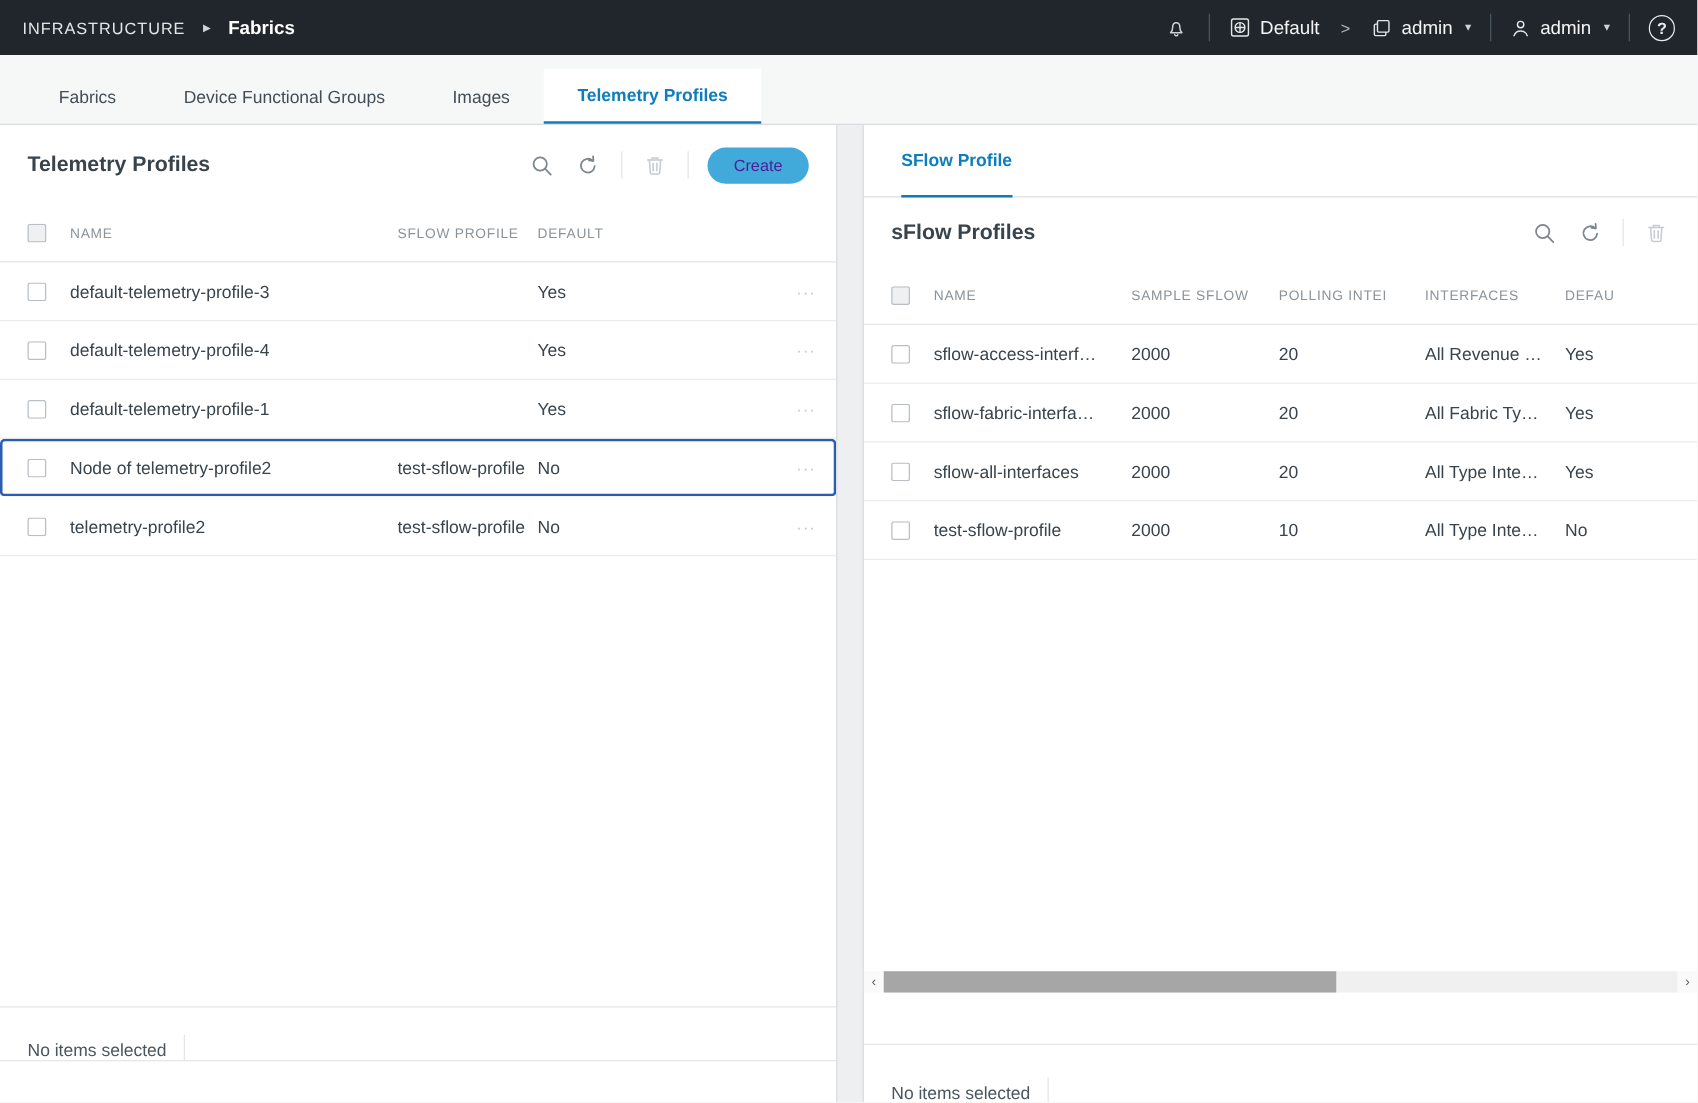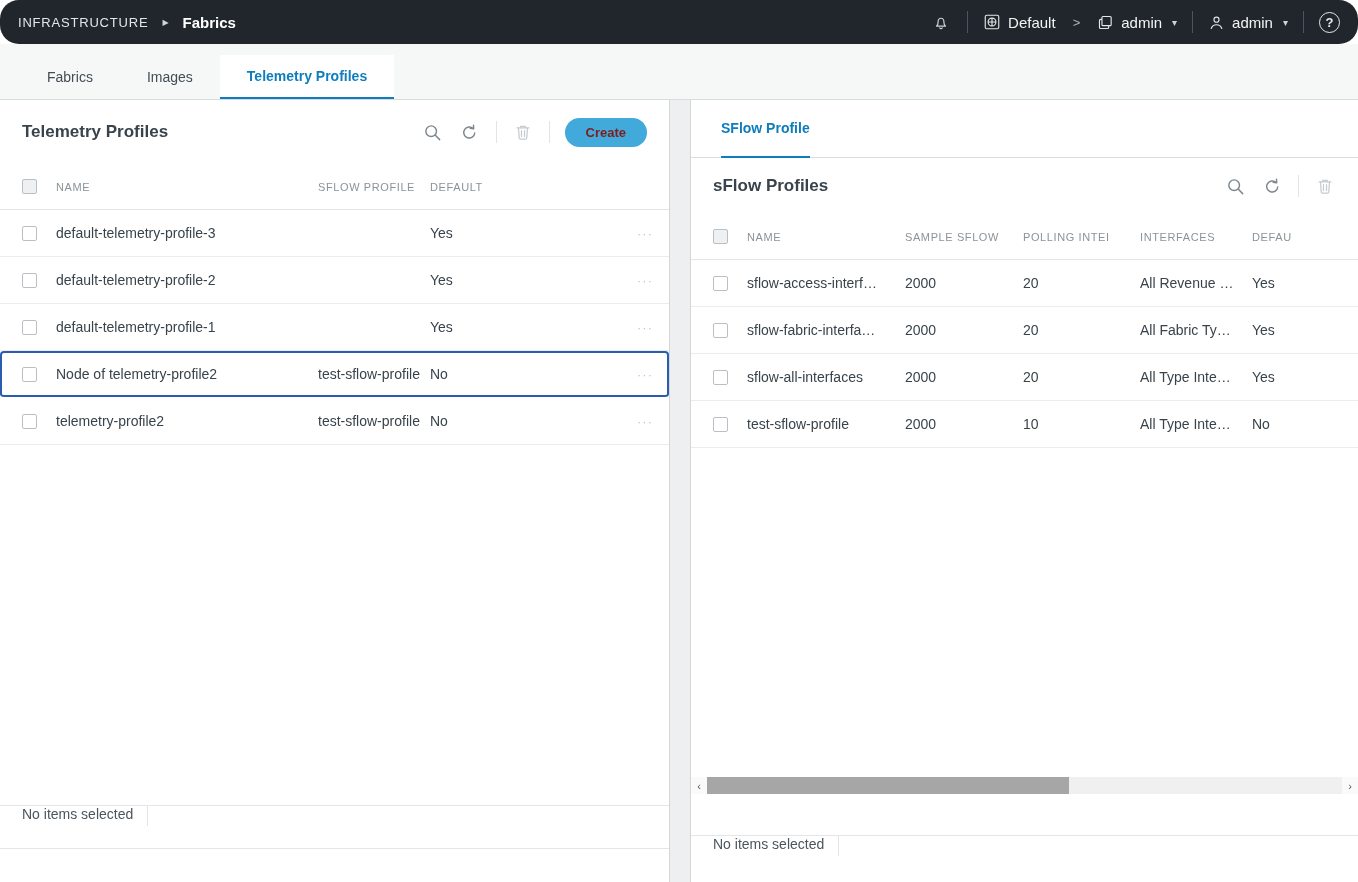--- a/index.html
+++ b/index.html
@@ -6,21 +6,21 @@
   html,body { margin:0; padding:0; }
   body {
     width:1358px; height:882px; overflow:hidden;
     font-family:"Liberation Sans", sans-serif;
     background:#ffffff; color:#39434b;
   }
 
   
   .topbar {
     height:44px; background:#20262b; color:#fff;
-    display:flex; align-items:center; padding:0 18px 0 18px;border-radius:19px;
+    display:flex; align-items:center; padding:0 18px 0 18px;
   }
   .tb-section { font-size:13px; letter-spacing:.8px; color:#e2e6e8; margin-right:14px; }
   .tb-crumb-arrow { font-size:8px; color:#cfd4d7; margin-right:14px; }
   .tb-page { font-size:15px; font-weight:bold; color:#fff; }
   .tb-right { margin-left:auto; display:flex; align-items:center; gap:15px; }
   .tb-div { width:1px; height:22px; background:#4a545b; }
   .tb-group { display:flex; align-items:center; gap:7px; font-size:15px; color:#f2f4f5; cursor:pointer; }
   .tb-caret { font-size:10px; color:#cdd3d6; margin-left:3px; }
   .tb-sep { color:#aeb6ba; font-size:13px; margin:0 2px; }
   .tb-icon svg { display:block; }
@@ -50,22 +50,22 @@
   .panel-left { width:670px; border-right:1px solid #d4d7d9; }
   .panel-right { flex:1; margin-left:20px; border-left:1px solid #d4d7d9; }
 
   .ptitle-row { display:flex; align-items:center; height:64px; padding:0 22px; flex:none; }
   .ptitle { font-size:17px; font-weight:bold; color:#39434b; }
   .title-actions { margin-left:auto; display:flex; align-items:center; gap:15px; }
   .icon-btn { width:22px; height:22px; display:flex; align-items:center; justify-content:center; color:#7c868d; cursor:pointer; }
   .icon-btn.disabled { color:#c6ccd1; cursor:default; }
   .v-div { width:1px; height:22px; background:#e2e5e7; }
   .create-btn {
-    background:#42aada; color:#7f1d1d; border:none; border-radius:15px;
-    font-family:"Liberation Sans",sans-serif; font-size:13px; font-weight:bold;
+    background:#42aada; color:#4c1d95; border:none; border-radius:15px;
+    font-family:"Liberation Sans",sans-serif; font-size:13px; font-weight:normal;
     padding:7px 21px; cursor:pointer;
   }
 
   
   .lgrid { display:grid; grid-template-columns:56px 262px 112px 1fr 48px; align-items:center; }
   .rgrid { display:grid; grid-template-columns:56px 158px 118px 117px 112px 1fr; align-items:center; }
   .thead {
     height:46px; color:#8b9399; font-size:11px; letter-spacing:.6px;
     border-bottom:1px solid #e3e5e7; flex:none;
   }
@@ -76,21 +76,21 @@
     width:15px; height:15px; border:1px solid #b9bfc4; border-radius:2px;
     background:#fff; display:block; margin-left:22px; cursor:pointer;
   }
   .thead .checkbox { background:#eef0f1; }
   .dots { color:#c0c6ca; font-size:13px; letter-spacing:1px; text-align:center; cursor:pointer; }
 
   .spacer { flex:1; }
 
   .footer {
     border-top:1px solid #e4e6e8; height:44px; flex:none;
-    display:flex; align-items:flex-start; gap:14px; padding:0 22px;
+    display:flex; align-items:flex-end; gap:14px; padding:0 22px;
     font-size:14px; color:#4b555d;
   }
   .footer .v-div { height:20px; }
   .footer.bordered { border-bottom:1px solid #e4e6e8; }
   .endpad { height:33px; flex:none; }
 
   
   .rtabs { height:58px; border-bottom:1px solid #dcdfe1; display:flex; align-items:center; padding:0 30px; flex:none; }
   .rtab {
     height:100%; display:flex; align-items:center; color:#0d7dbc;
@@ -161,20 +161,21 @@
       <span class="tb-caret">▾</span>
     </span>
     <span class="tb-div"></span>
 
     <span class="help-circle">?</span>
   </div>
 </div>
 
 <div class="tabbar">
   <div class="tab">Fabrics</div>
+  <div class="tab">Device Functional Groups</div>
   <div class="tab">Images</div>
   <div class="tab active">Telemetry Profiles</div>
 </div>
 
 <div class="content">
 
   <div class="panel panel-left">
     <div class="ptitle-row">
       <span class="ptitle">Telemetry Profiles</span>
       <span class="title-actions">
@@ -220,21 +221,21 @@
         </span>
       <span class="cell">default-telemetry-profile-3</span>
       <span class="cell"></span>
       <span class="cell">Yes</span>
       <span class="cell dots">···</span>
     </div>
     <div class="trow lgrid">
       <span class="cell">
           <span class="checkbox"></span>
         </span>
-      <span class="cell">default-telemetry-profile-2</span>
+      <span class="cell">default-telemetry-profile-4</span>
       <span class="cell"></span>
       <span class="cell">Yes</span>
       <span class="cell dots">···</span>
     </div>
     <div class="trow lgrid">
       <span class="cell">
           <span class="checkbox"></span>
         </span>
       <span class="cell">default-telemetry-profile-1</span>
       <span class="cell"></span>

